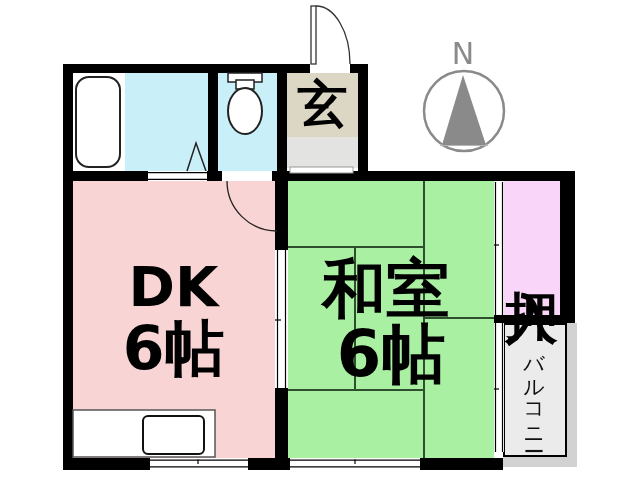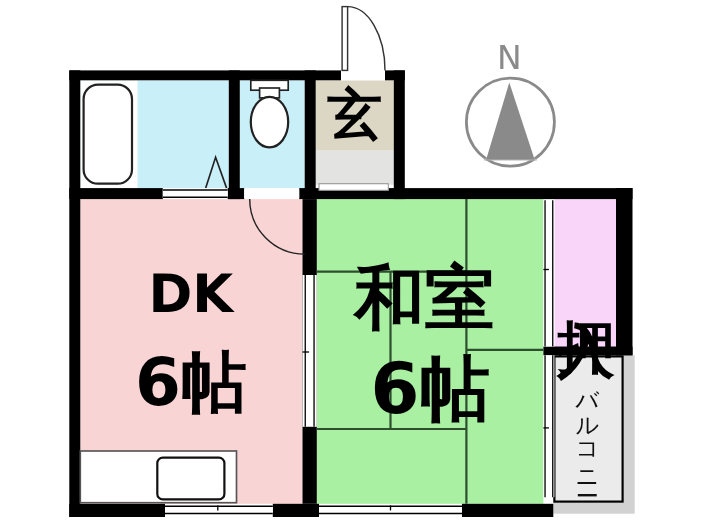--- a/index.html
+++ b/index.html
@@ -21,23 +21,23 @@
   #dk-floor{left:73px;top:181px;width:202px;height:277px;background:#f9d4d4;}
   #washitsu-floor{left:288px;top:181px;width:206px;height:277px;background:#a9f0a2;}
   #bathroom-floor{left:73px;top:73px;width:135px;height:98px;background:#c9eff8;}
   #bath-backing{left:73px;top:73px;width:52px;height:98px;background:#ffffff;}
   #toilet-floor{left:218px;top:73px;width:59px;height:98px;background:#c9eff8;}
   #genkan-upper{left:287px;top:73px;width:71px;height:64px;background:#dcd7c5;}
   #genkan-lower{left:287px;top:137px;width:71px;height:31px;background:#e3e3e1;}
   #oshiire-floor{left:504px;top:181px;width:56px;height:134px;background:#f9d6f9;}
   #balcony-outer{left:503px;top:323px;width:74px;height:144px;background:#d2d2d2;}
   #balcony-inner{left:503px;top:323px;width:60px;height:130px;background:#ebebeb;border:2px solid #000;}
-  #dk-label{left:72px;top:244px;width:203px;font-size:48px;}
+  #dk-label{left:72px;top:259px;width:203px;font-size:56px;}
   #dk-size{left:72px;top:318px;width:203px;font-size:60px;}
-  #washitsu-label{left:288px;top:240px;width:196px;font-size:64px;}
+  #washitsu-label{left:288px;top:257px;width:196px;font-size:64px;}
   #washitsu-size{left:288px;top:322px;width:206px;font-size:64px;}
   #genkan-label{left:287px;top:79px;width:71px;font-size:50px;}
   #oshiire-label{left:504px;top:186px;width:56px;height:126px;font-size:52px;font-weight:bold;color:#000;}
   #balcony-label{left:503px;top:327px;width:62px;height:126px;font-size:21px;color:#111;letter-spacing:1px;}
   #north-label{left:438px;top:36px;width:50px;font-size:30px;font-weight:normal;color:#8a8a8a;text-align:center;position:absolute;}
   svg{position:absolute;left:0;top:0;pointer-events:none;}
 </style>
 </head>
 <body>
 

